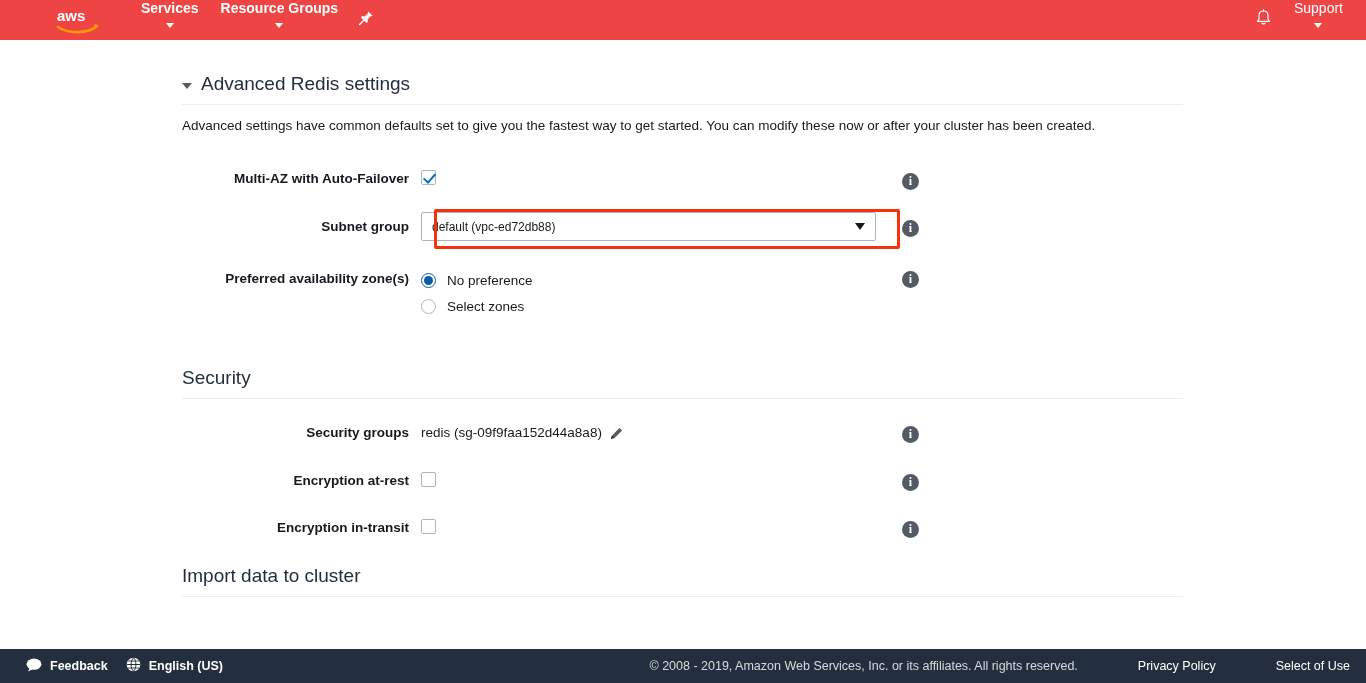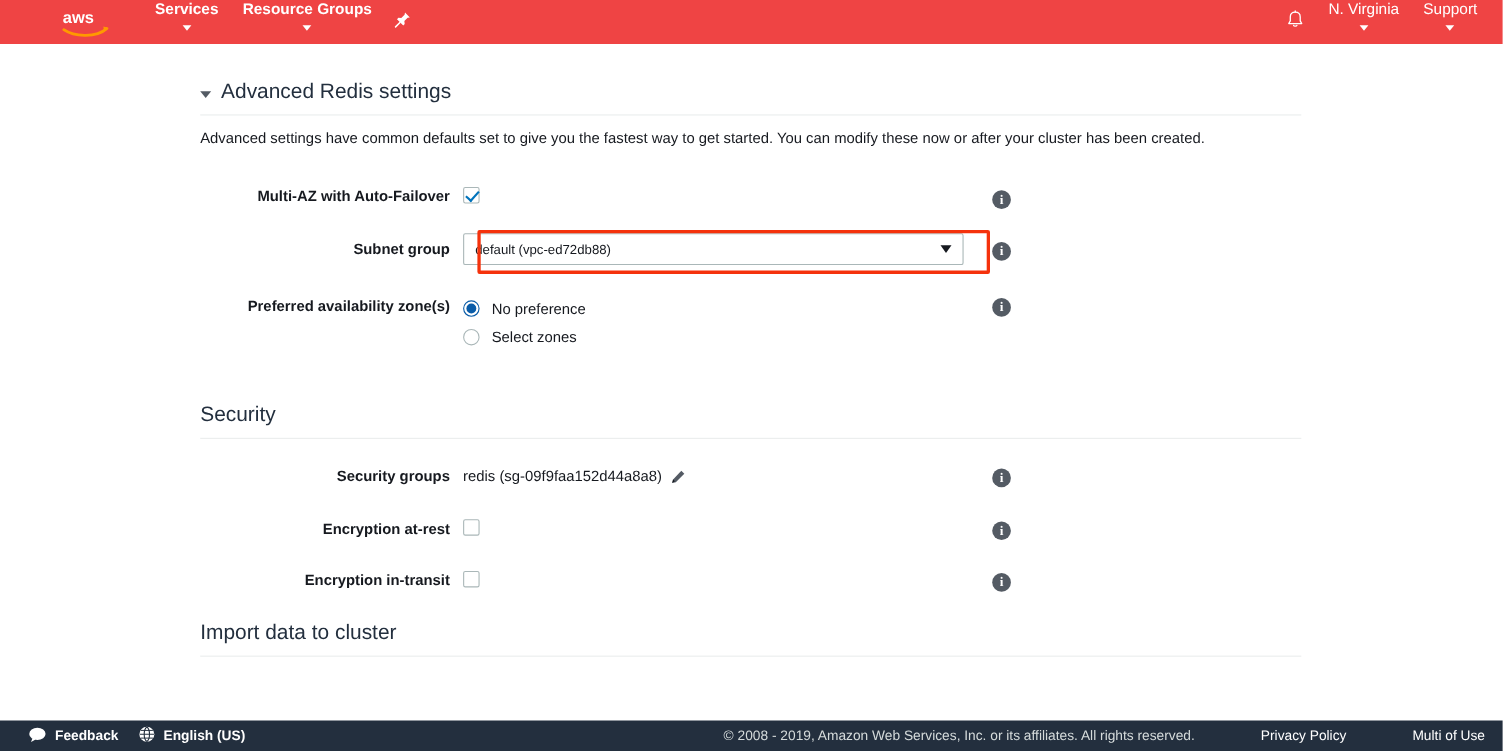--- a/index.html
+++ b/index.html
@@ -242,21 +242,21 @@
     gap: 8px;
     line-height: 18px;
   }
   .pencil { cursor: pointer; display: inline-flex; }
 
   
   #footer {
     position: absolute;
     bottom: 0; left: 0;
     width: 1366px;
-    height: 28px;
+    height: 34px;
     background: #232f3e;
     display: flex;
     align-items: center;
     color: #ffffff;
     font-size: 12.5px;
   }
   .foot-left { display: flex; align-items: center; gap: 18px; padding-left: 26px; }
   .foot-item { display: flex; align-items: center; gap: 8px; cursor: pointer; font-weight: bold; }
   .foot-right { margin-left: auto; display: flex; align-items: center; gap: 22px; padding-right: 16px; }
   .copyright { color: #d5dbdb; font-weight: normal; }
@@ -300,24 +300,20 @@
       <span>
         <svg width="17" height="18" viewBox="0 0 17 18" xmlns="http://www.w3.org/2000/svg">
           <path d="M8.5 2 C5.6 2 4 3.9 4 6.4 L4 10 L2.6 12.4 L14.4 12.4 L13 10 L13 6.4 C13 3.9 11.4 2 8.5 2 Z" fill="none" stroke="#ffffff" stroke-width="1.2" stroke-linejoin="round"></path>
           <path d="M8.5 2 L8.5 0.9" stroke="#ffffff" stroke-width="1.2" stroke-linecap="round"></path>
           <path d="M7 14 C7.3 15.1 9.7 15.1 10 14" fill="none" stroke="#ffffff" stroke-width="1.2" stroke-linecap="round"></path>
         </svg>
       </span>
     </div>
 
 
-    <div class="nav-item thin">
-      <span>N. Virginia</span>
-      <span class="caret-down"></span>
-    </div>
 
     <div class="nav-item thin">
       <span>Support</span>
       <span class="caret-down"></span>
     </div>
   </div>
 </div>
 
 <div id="content">
   <div class="wrap">
@@ -436,15 +432,15 @@
           <path d="M2 4 L13 4" stroke="#232f3e" stroke-width="0.9"></path>
           <path d="M2 11 L13 11" stroke="#232f3e" stroke-width="0.9"></path>
         </svg>
       </span>
       <span>English (US)</span>
     </div>
   </div>
   <div class="foot-right">
     <span class="copyright">© 2008 - 2019, Amazon Web Services, Inc. or its affiliates. All rights reserved.</span>
     <span class="foot-link">Privacy Policy</span>
-    <span class="foot-link">Multi of Use</span>
+    <span class="foot-link">Select of Use</span>
   </div>
 </div>
 
 </body></html>

